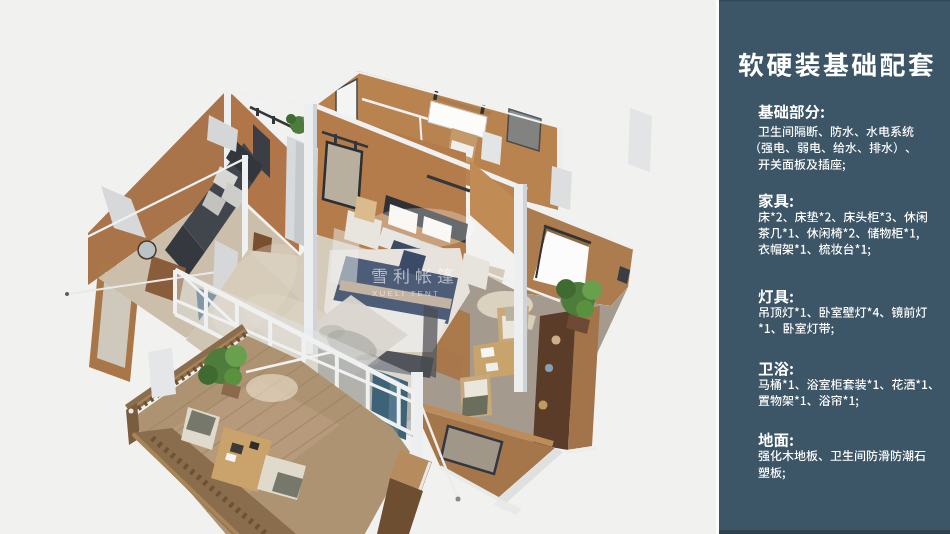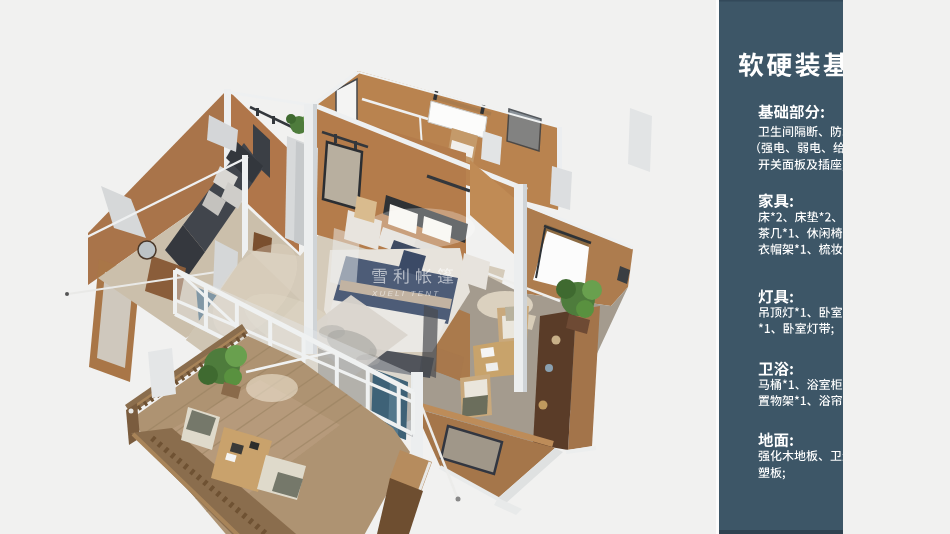--- a/index.html
+++ b/index.html
@@ -1,16 +1,16 @@
 <!DOCTYPE html>
 <html><head>
 <meta charset="utf-8">
 <style>
 html,body{margin:0;padding:0;background:#f1f1f0;font-family:"Liberation Sans",sans-serif;}
-#stage{position:relative;width:843px;height:534px;overflow:hidden;background:#f1f1f0;font-style:italic;}
+#stage{position:relative;width:950px;height:534px;overflow:hidden;background:#f1f1f0;}
 </style>
 </head>
 <body>
 <div id="stage">
 <svg width="950" height="534" viewBox="0 0 950 534" xmlns="http://www.w3.org/2000/svg">
 <defs>
         <path id="g0" d="M569 850C551 697 513 550 446 459C472 444 522 409 542 391C580 446 611 518 636 600H842C831 537 818 474 807 430L903 407C926 480 951 592 970 692L890 711L872 707H662C671 748 678 791 684 834ZM645 509V462C645 335 628 136 434 -10C462 -28 504 -66 523 -91C618 -17 675 70 709 156C751 49 812 -36 902 -89C918 -58 955 -12 981 12C858 71 789 205 755 360C758 396 759 429 759 459V509ZM83 310C92 319 131 325 166 325H261V218C172 206 89 195 26 188L51 67L261 101V-87H368V119L483 139L477 248L368 233V325H467L468 433H368V572H261V433H193C219 492 245 558 269 628H477V741H305L327 825L211 848C204 812 196 776 187 741H40V628H154C133 563 114 511 104 490C84 446 68 419 46 412C59 384 77 332 83 310Z"></path>
         <path id="g1" d="M432 635V248H620C615 211 605 175 587 143C561 167 539 196 523 228L421 205C447 151 479 105 518 66C481 40 432 18 366 3C390 -19 424 -65 438 -90C508 -67 562 -36 604 -1C683 -48 783 -77 909 -92C923 -60 953 -12 977 12C854 21 754 43 676 81C708 132 725 188 733 248H940V635H739V702H961V809H417V702H625V635ZM538 400H625V343V337H538ZM739 337V342V400H830V337ZM538 546H625V484H538ZM739 546H830V484H739ZM36 805V697H151C126 565 85 442 22 358C38 324 60 245 65 213C78 228 90 245 102 262V-42H203V33H395V494H211C233 559 251 628 265 697H395V805ZM203 389H295V137H203Z"></path>
         <path id="g2" d="M47 736C91 705 146 659 171 628L244 703C217 734 160 776 116 804ZM418 369 437 324H45V230H345C260 180 143 142 26 123C48 101 76 62 91 36C143 47 195 62 244 80V65C244 19 208 2 184 -6C199 -26 214 -71 220 -97C244 -82 286 -73 569 -14C568 8 572 54 577 81L360 39V133C411 160 456 192 494 227C572 61 698 -41 906 -84C920 -54 950 -9 973 14C890 27 818 51 759 84C810 109 868 142 916 174L842 230H956V324H573C563 350 549 378 535 402ZM680 141C651 167 627 197 607 230H821C783 201 729 167 680 141ZM609 850V733H394V630H609V512H420V409H926V512H729V630H947V733H729V850ZM29 506 67 409C121 432 186 459 248 487V366H359V850H248V593C166 559 86 526 29 506Z"></path>
         <path id="g3" d="M659 849V774H344V850H224V774H86V677H224V377H32V279H225C170 226 97 180 23 153C48 131 83 89 100 62C156 87 211 122 260 165V101H437V36H122V-62H888V36H559V101H742V175C790 132 845 96 900 71C917 99 953 142 979 163C908 188 838 231 783 279H968V377H782V677H919V774H782V849ZM344 677H659V634H344ZM344 550H659V506H344ZM344 422H659V377H344ZM437 259V196H293C320 222 344 250 364 279H648C669 250 693 222 720 196H559V259Z"></path>

